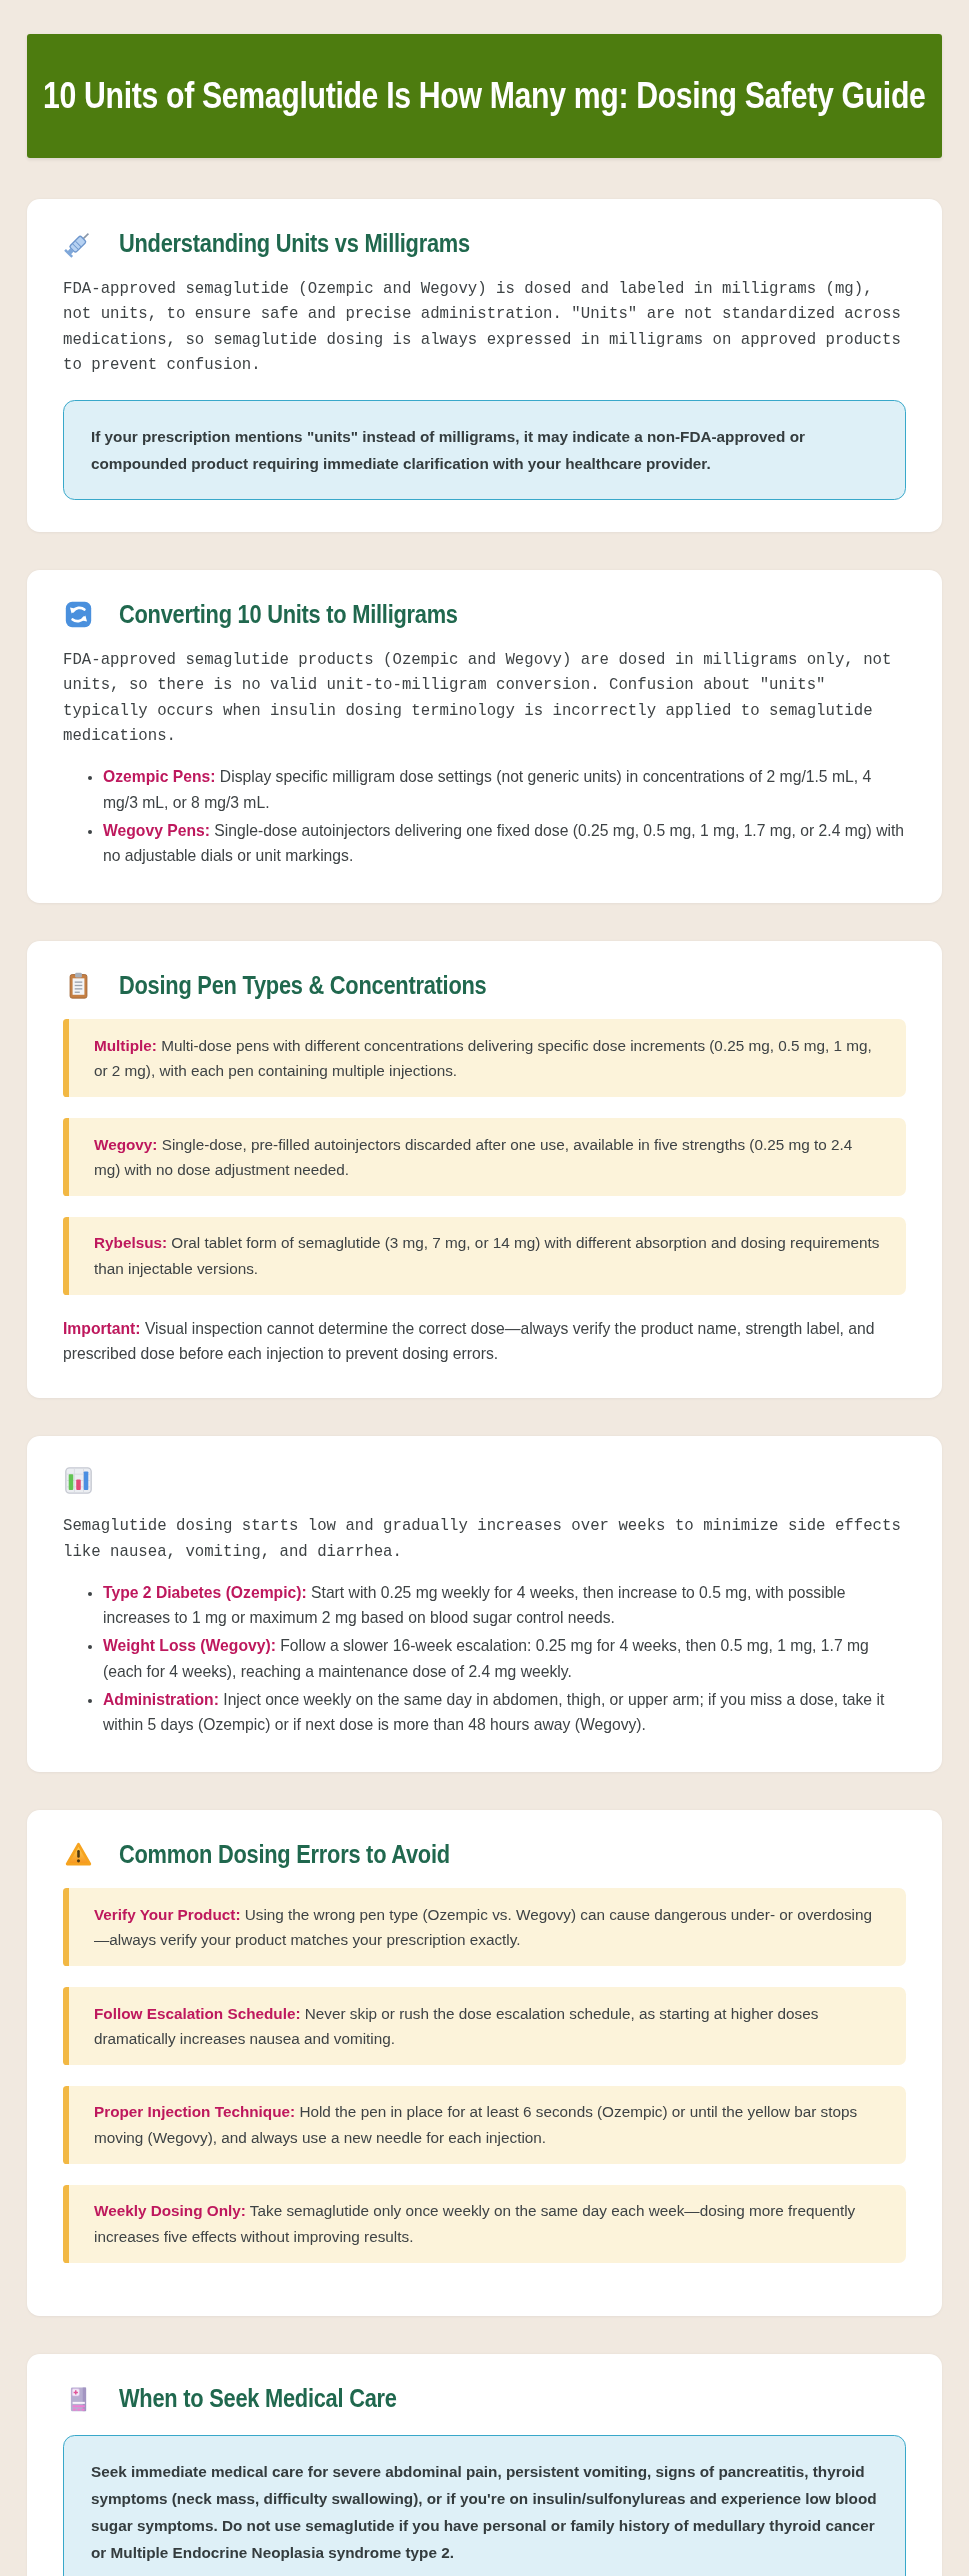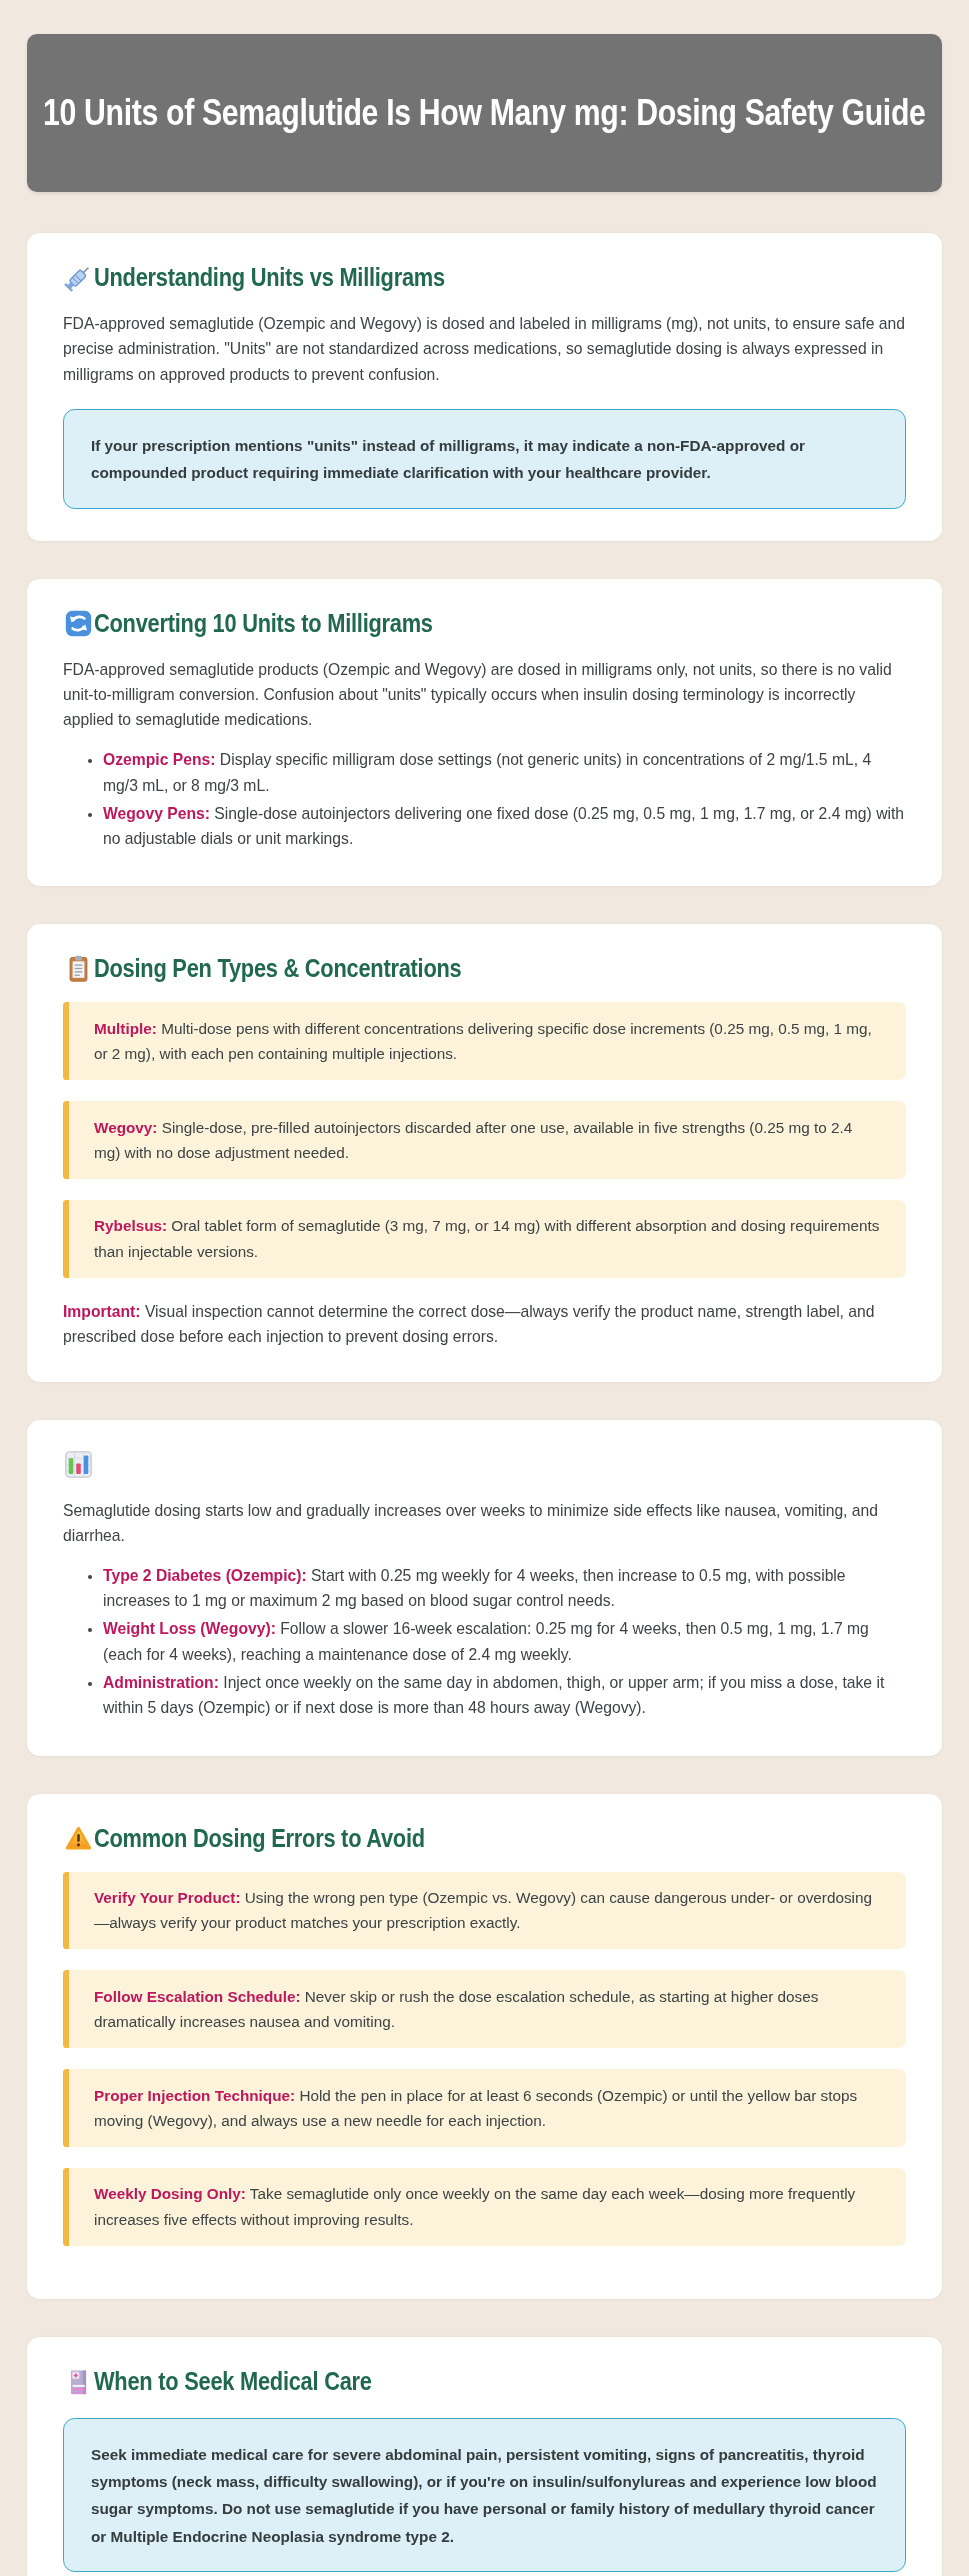--- a/index.html
+++ b/index.html
@@ -2,32 +2,32 @@
 <html style="font-size:14.4px"><head>
 <meta charset="utf-8">
 <style>
   * { margin:0; padding:0; box-sizing:border-box; }
   html,body { background:#f1e9e0; }
   body { font-family:"Liberation Sans", sans-serif; color:#3e4345; }
   .page { position:relative; width:969px; min-height:2576px; margin:0 auto; background:#f1e9e0; overflow:hidden; }
   .content { padding:34px 27px 0 27px; }
 
   
-  .hero { background:#737373; border-radius:10px; height:158px; display:flex; align-items:center; justify-content:center; margin-bottom:41px; box-shadow:0 1.8px 3.6px rgba(0,0,0,.08); }
+  .hero { background:#4d7c0f; border-radius:3px; height:124px; display:flex; align-items:center; justify-content:center; margin-bottom:41px; box-shadow:0 1.8px 3.6px rgba(0,0,0,.08); }
   .hero h1 { color:#ffffff; font-size:36px; font-weight:700; white-space:nowrap; letter-spacing:-0.4px; }
   .cond { display:inline-block; transform:scaleX(0.84); transform-origin:center; }
   .cond-l { display:inline-block; transform:scaleX(0.84); transform-origin:left center; white-space:nowrap; }
 
   
   .card { background:#ffffff; border-radius:12.6px; padding:29px 36px 32px 36px; margin-bottom:38px; box-shadow:0 0.9px 2.7px rgba(0,0,0,.05); }
-  .sec-head { display:flex; align-items:flex-start; gap:0; margin-bottom:18px; }
+  .sec-head { display:flex; align-items:flex-start; gap:25px; margin-bottom:18px; }
   .sec-head .icon { width:31px; height:31px; flex:0 0 auto; display:flex; align-items:center; justify-content:center; }
   .sec-head h2 { color:#20684e; font-size:26px; font-weight:700; letter-spacing:-0.3px; }
 
-  p.body { font-size:15.7px; line-height:1.62; color:#3e4345; }
+  p.body { font-size:15.7px; line-height:1.62; color:#3e4345;font-family:Liberation Mono, monospace; }
 
   .callout-blue { margin-top:21.6px; background:#def0f7; border:1.8px solid #38a8ca; border-radius:11.7px; padding:21.6px 27px; font-size:15.3px; font-weight:700; color:#343c3e; line-height:1.78; }
 
   ul.bullets { margin-top:14.4px; padding-left:40px; }
   ul.bullets li { font-size:15.7px; line-height:1.62; color:#3e4345; margin-bottom:2.7px; }
   ul.bullets li::marker { color:#3e4345; font-size:13.5px; }
   ul.bullets strong, p.note strong, .cream-box strong { color:#be185d; font-weight:700; }
 
   .cream-box { background:#fcf3da; border-left:6.3px solid #f2b844; border-radius:3.6px 7.2px 7.2px 3.6px; padding:13.5px 25px; margin-bottom:21px; font-size:15.3px; line-height:1.66; color:#3e4345; }
   p.note { margin-top:3.6px; font-size:15.7px; line-height:1.62; }

